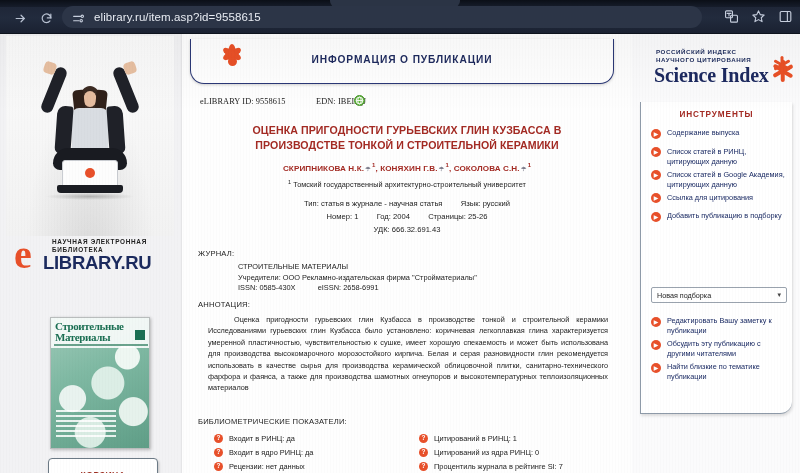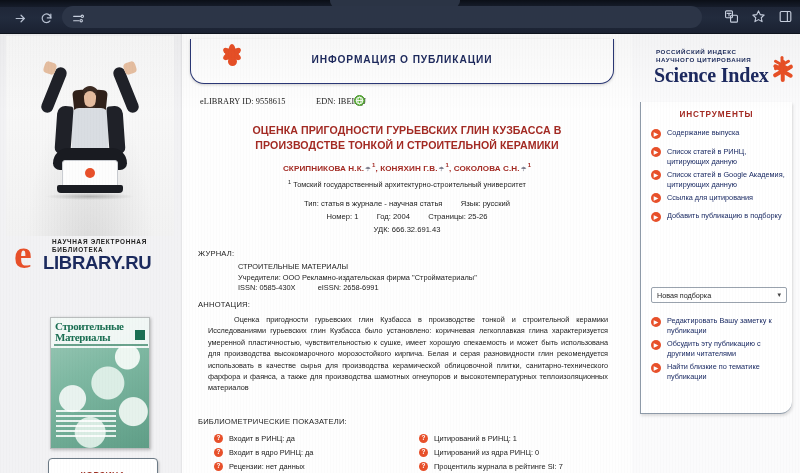--- a/index.html
+++ b/index.html
@@ -270,20 +270,21 @@
 
     <div class="omnibox">
       <span class="omni-icon">
         <svg width="13" height="13" viewBox="0 0 24 24" fill="none" stroke="currentColor" stroke-width="2" stroke-linecap="round">
           <line x1="3" y1="8" x2="16" y2="8"></line>
             <line x1="3" y1="16" x2="13" y2="16"></line>
           <circle cx="19" cy="8" r="2.2"></circle>
             <circle cx="17" cy="16" r="2.2"></circle>
         </svg>
       </span>
+      <span class="omni-url">elibrary.ru/item.asp?id=9558615</span>
     </div>
 
     <div class="chrome-icons">
       <span class="ci">
         <svg width="15" height="15" viewBox="0 0 24 24" fill="none" stroke="currentColor" stroke-width="1.8" stroke-linecap="round">
           <rect x="2.5" y="3" width="11" height="11" rx="1.5"></rect>
           <rect x="10.5" y="10" width="11" height="11" rx="1.5"></rect>
           <path d="M5 7h6M8 7v4"></path>
         </svg>
       </span>

